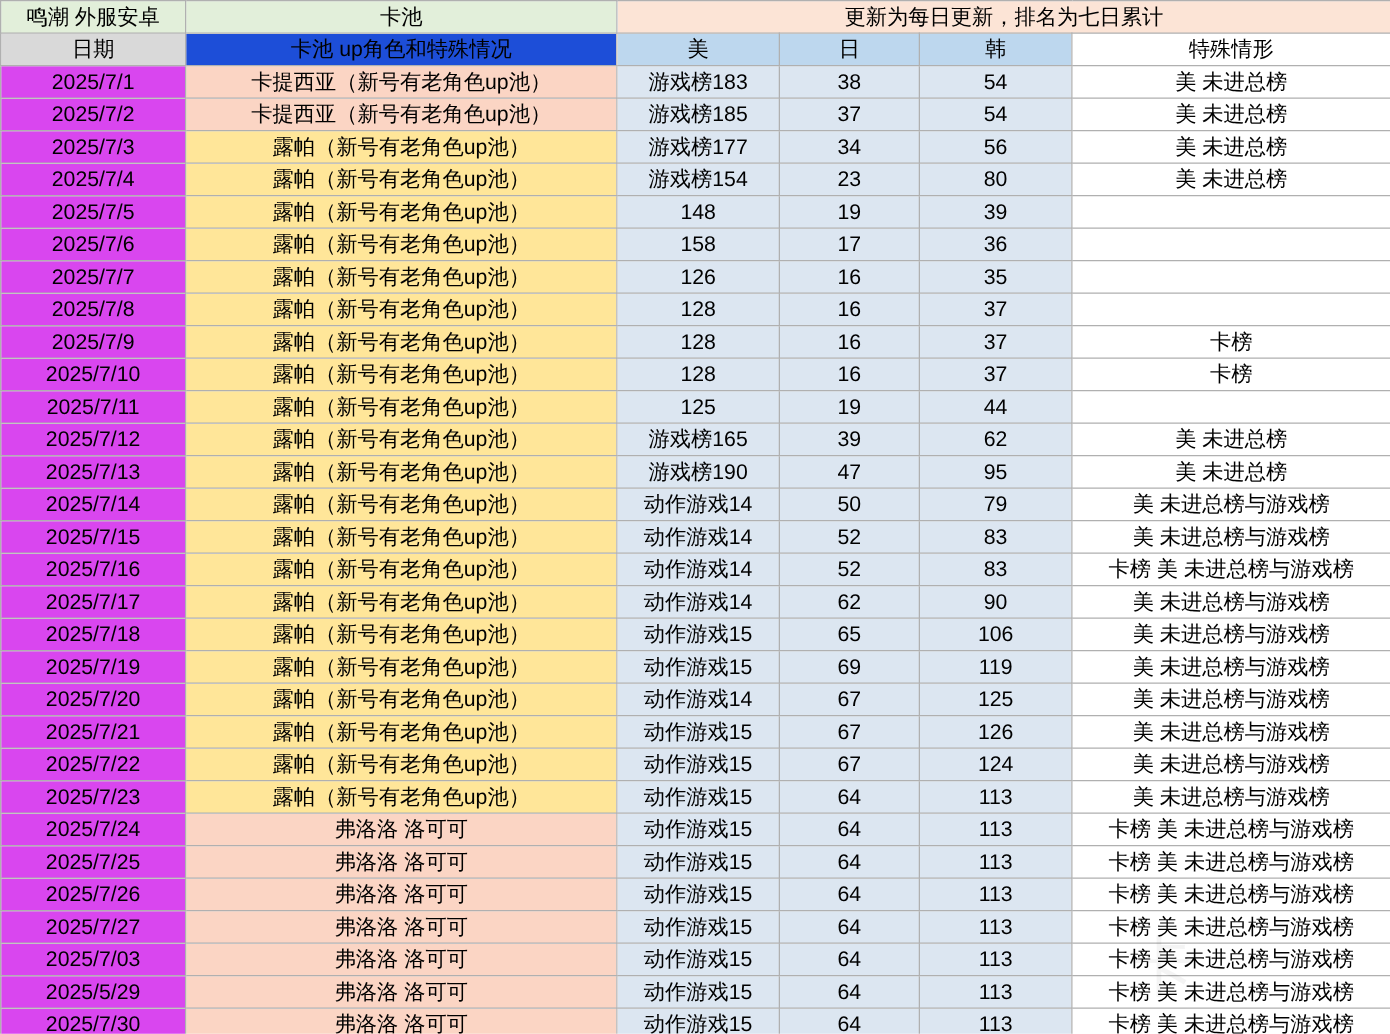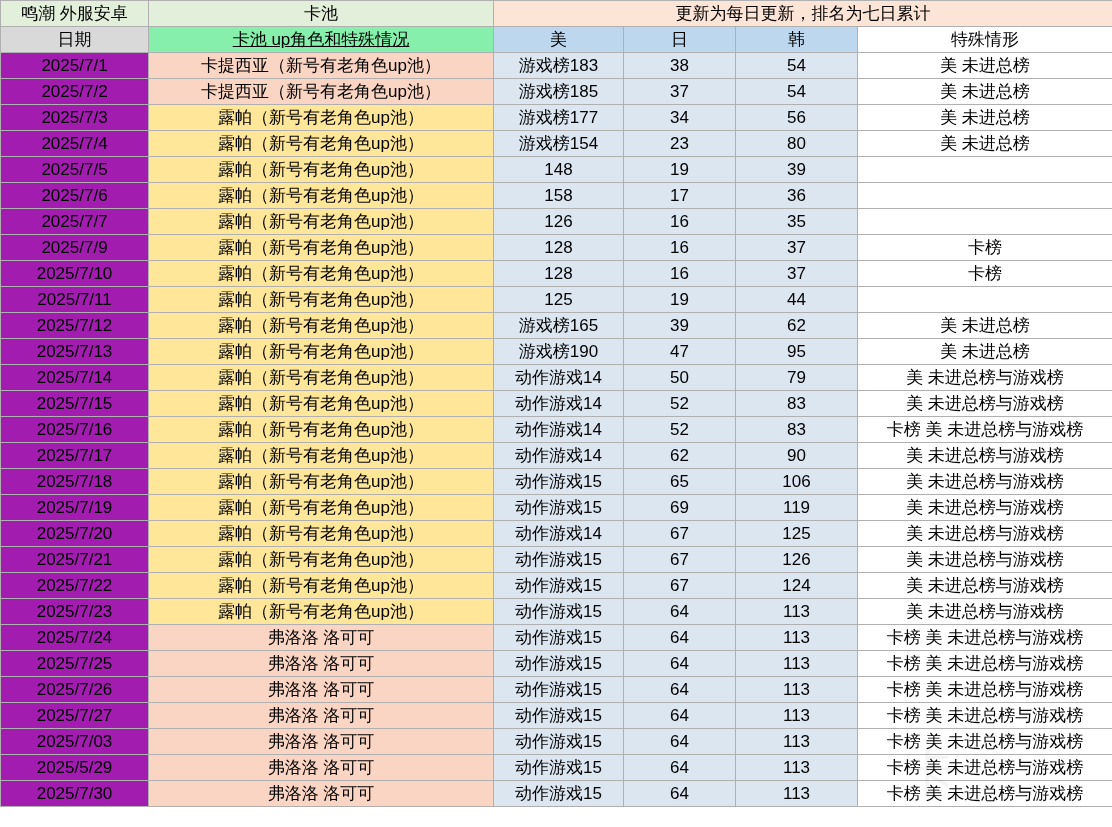--- a/index.html
+++ b/index.html
@@ -38,26 +38,26 @@
   col.c-kr    { width: 122px; }
   col.c-note  { width: 255px; }
 
   
   .t-green  { background: #e2efda; font-size: 17px; }
   .t-title  { background: #e2efda; font-size: 17px; }
   .t-peach  { background: #fce4d6; font-size: 17px; }
 
   
   .h-date  { background: #d9d9d9; }
-  .h-pool  { background: #86efac; text-decoration: underline; }
+  .h-pool  { background: #1d4ed8; }
   .h-blue  { background: #bdd7ee; }
   .h-white { background: #ffffff; }
 
   
-  .d-date  { background: #a21caf; }
+  .d-date  { background: #d946ef; }
   .d-peachpool { background: #fbd5c4; }
   .d-yellow { background: #ffe699; }
   .d-blue   { background: #dce6f1; }
   .d-white  { background: #ffffff; margin-left: 47px; }
 
   .watermark {
     position: absolute;
     right: 30px;
     bottom: 18px;
     font-size: 52px;
@@ -147,20 +147,28 @@
           </tr>
           <tr>
             <td class="d-date">2025/7/7</td>
             <td class="d-yellow">露帕（新号有老角色up池）</td>
             <td class="d-blue">126</td>
             <td class="d-blue">16</td>
             <td class="d-blue">35</td>
             <td class="d-white"></td>
           </tr>
           <tr>
+            <td class="d-date">2025/7/8</td>
+            <td class="d-yellow">露帕（新号有老角色up池）</td>
+            <td class="d-blue">128</td>
+            <td class="d-blue">16</td>
+            <td class="d-blue">37</td>
+            <td class="d-white"></td>
+          </tr>
+          <tr>
             <td class="d-date">2025/7/9</td>
             <td class="d-yellow">露帕（新号有老角色up池）</td>
             <td class="d-blue">128</td>
             <td class="d-blue">16</td>
             <td class="d-blue">37</td>
             <td class="d-white">卡榜</td>
           </tr>
           <tr>
             <td class="d-date">2025/7/10</td>
             <td class="d-yellow">露帕（新号有老角色up池）</td>

